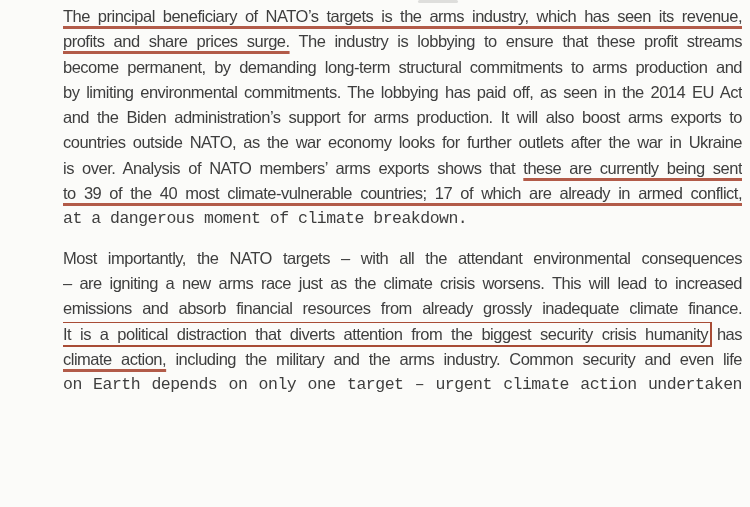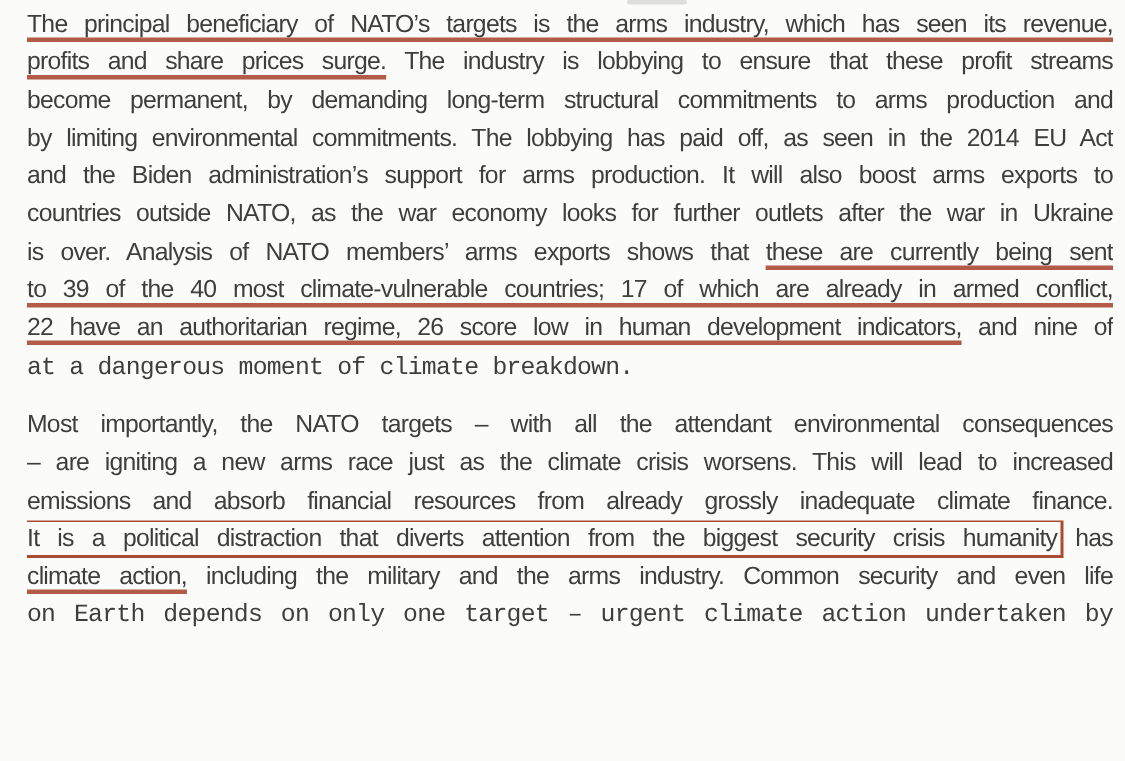--- a/index.html
+++ b/index.html
@@ -22,20 +22,21 @@
     position: absolute;
     left: 418px;
     top: 0;
     width: 40px;
     height: 3px;
     background: #dededc;
     border-radius: 2px;
   }
   article[data-name="article"] {
     padding: 4px 8px 0 18px;
+    margin-left: 45px;
   }
   .paragraph + .paragraph { margin-top: 14px; }
   .pline {
     font-size: 16.5px;
     line-height: 25.3px;
     height: 25.3px;
     overflow: hidden;
     letter-spacing: -0.5px;
     color: var(--ink);
     text-align: justify;
@@ -63,21 +64,20 @@
   <article data-name="article">
       <div class="paragraph" data-name="paragraph">
         <div class="pline" data-name="text-line"><span data-name="underlined-phrase" class="mark-underline">The principal beneficiary of NATO’s targets is the arms industry, which has seen its revenue,</span></div>
         <div class="pline" data-name="text-line"><span data-name="underlined-phrase" class="mark-underline">profits and share prices surge.</span><span data-name="text-run"> The industry is lobbying to ensure that these profit streams</span></div>
         <div class="pline" data-name="text-line"><span data-name="text-run">become permanent, by demanding long-term structural commitments to arms production and</span></div>
         <div class="pline" data-name="text-line"><span data-name="text-run">by limiting environmental commitments. The lobbying has paid off, as seen in the 2014 EU Act</span></div>
         <div class="pline" data-name="text-line"><span data-name="text-run">and the Biden administration’s support for arms production. It will also boost arms exports to</span></div>
         <div class="pline" data-name="text-line"><span data-name="text-run">countries outside NATO, as the war economy looks for further outlets after the war in Ukraine</span></div>
         <div class="pline" data-name="text-line"><span data-name="text-run">is over. Analysis of NATO members’ arms exports shows that </span><span data-name="underlined-phrase" class="mark-underline">these are currently being sent</span></div>
         <div class="pline" data-name="text-line"><span data-name="underlined-phrase" class="mark-underline">to 39 of the 40 most climate-vulnerable countries; 17 of which are already in armed conflict,</span></div>
-        <div class="pline" data-name="text-line"><span data-name="underlined-phrase" class="mark-underline">22 have an authoritarian regime, 26 score low in human development indicators,</span><span data-name="text-run"> and nine of</span></div>
         <div class="pline last" data-name="text-line"><span data-name="text-run">at a dangerous moment of climate breakdown.</span></div>
       </div>
       <div class="paragraph" data-name="paragraph">
         <div class="pline" data-name="text-line"><span data-name="text-run">Most importantly, the NATO targets – with all the attendant environmental consequences</span></div>
         <div class="pline" data-name="text-line"><span data-name="text-run">– are igniting a new arms race just as the climate crisis worsens. This will lead to increased</span></div>
         <div class="pline" data-name="text-line"><span data-name="text-run">emissions and absorb financial resources from already grossly inadequate climate finance.</span></div>
         <div class="pline" data-name="text-line"><span data-name="boxed-phrase" class="mark-box">It is a political distraction that diverts attention from the biggest security crisis humanity</span><span data-name="text-run"> has</span></div>
         <div class="pline" data-name="text-line"><span data-name="underlined-phrase" class="mark-underline">climate action,</span><span data-name="text-run"> including the military and the arms industry. Common security and even life</span></div>
         <div class="pline last" data-name="text-line"><span data-name="text-run">on Earth depends on only one target – urgent climate action undertaken by all.</span></div>
       </div>

